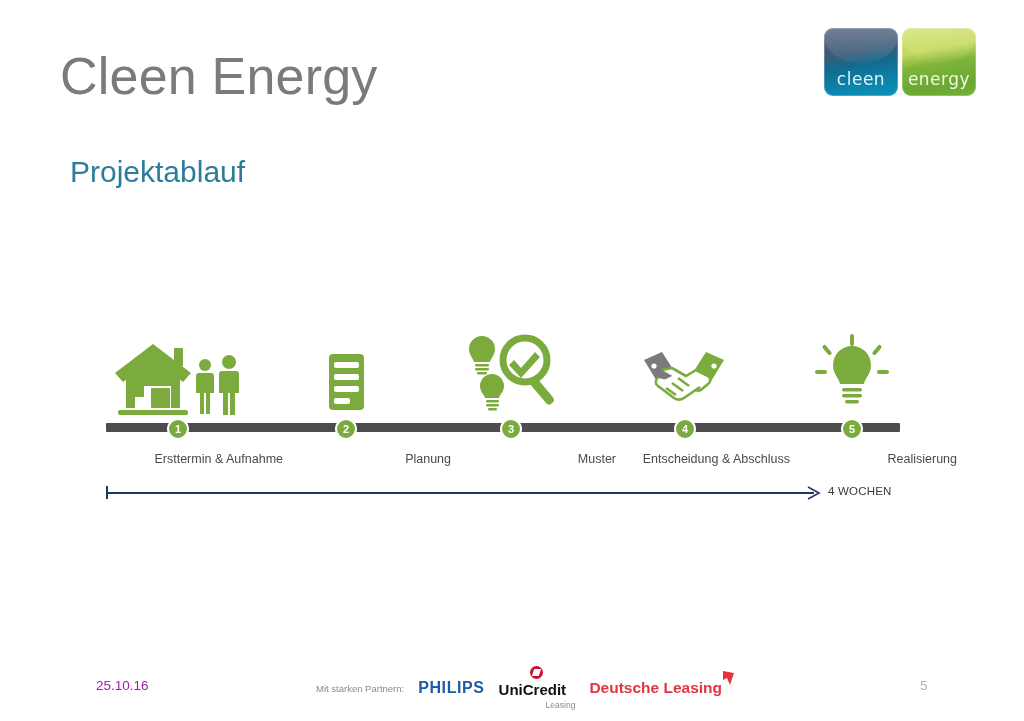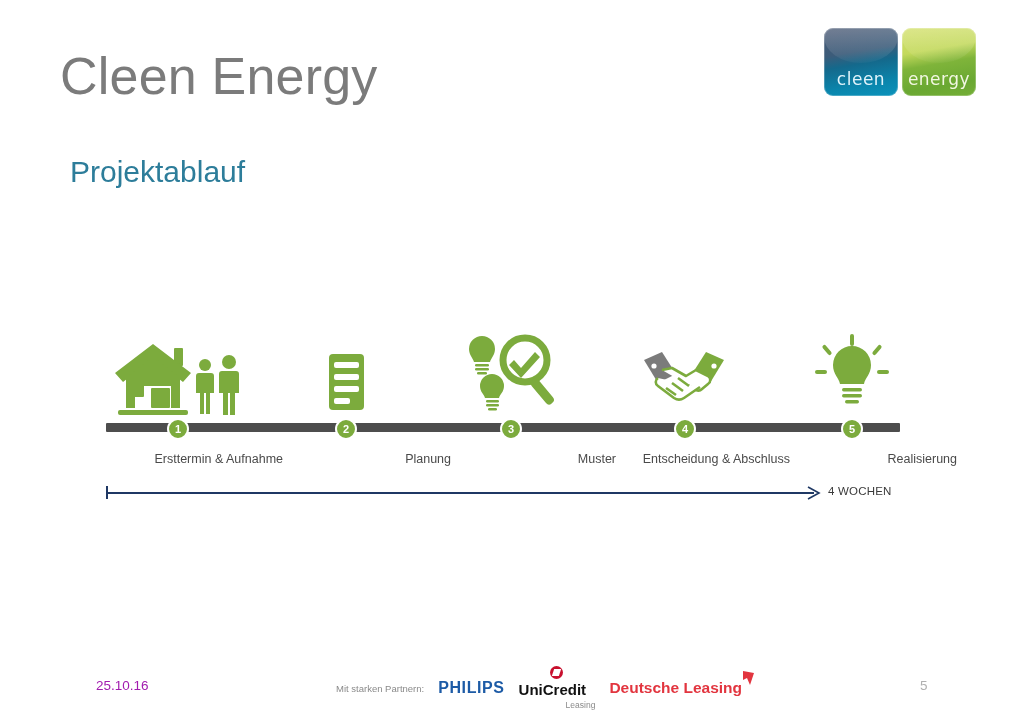--- a/index.html
+++ b/index.html
@@ -206,21 +206,20 @@
     color: #b0b0b0;
   }
   .partners {
     position: absolute;
     left: 316px;
     top: 676px;
     display: flex;
     align-items: center;
     gap: 14px;
     height: 24px;
-    margin-left: 20px;
   }
   .partners-label {
     font-size: 9.5px;
     color: #8a8a8a;
     white-space: nowrap;
   }
   .philips-logo {
     font-family: "Liberation Sans", sans-serif;
     font-size: 16px;
     font-weight: 700;

